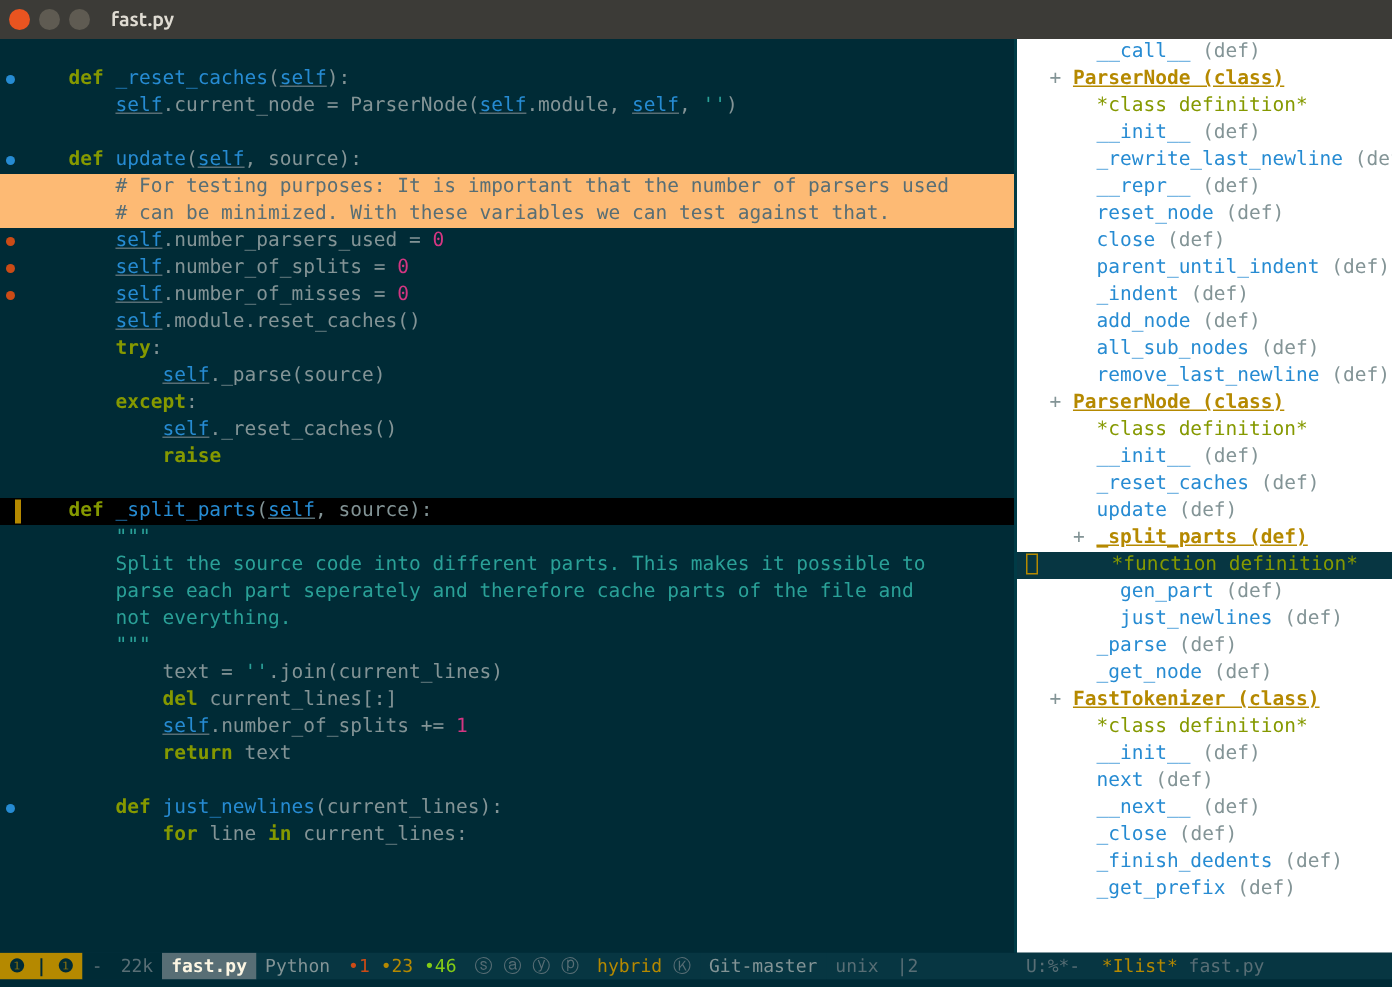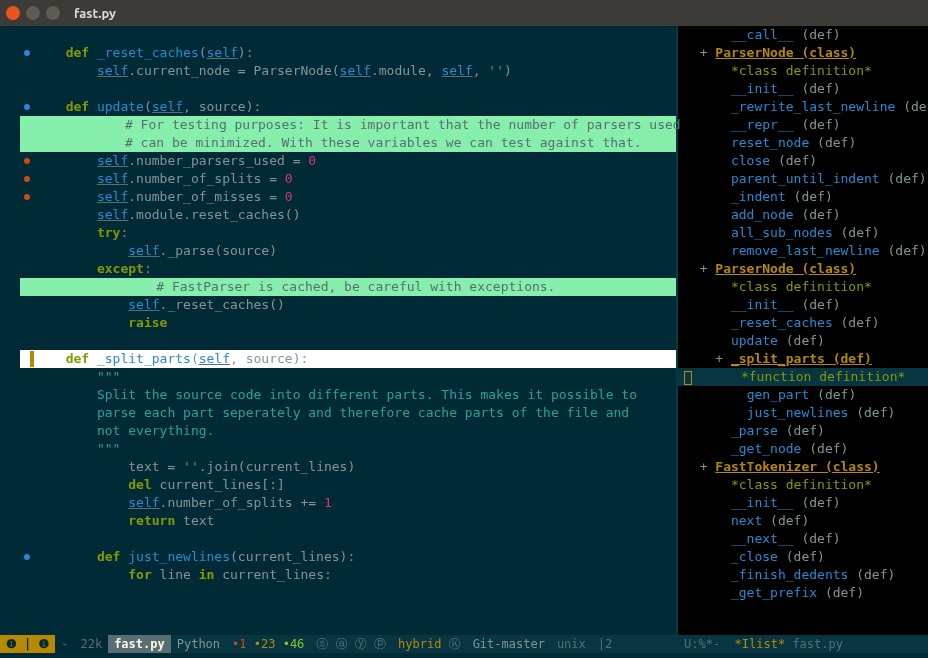--- a/index.html
+++ b/index.html
@@ -10,41 +10,41 @@
 .win-btns { display:flex; gap:6px; }
 .win-btn { width:14px; height:14px; border-radius:50%; display:flex; align-items:center; justify-content:center; }
 .win-close { background:#e95420; }
 .win-other { background:#5f5b52; }
 .title-text { color:#dfdbd2; font-weight:bold; font-size:13px; font-family:"Ubuntu",sans-serif; margin-left:6px; }
 
 
 .workspace { display:flex; height:609px; }
 .editor { width:676px; background:#002b36; position:relative; }
 .divider { width:2px; background:#003b46; }
-.outline { flex:1; background:#000000; overflow:hidden; }
+.outline { flex:1; background:#ffffff; overflow:hidden; }
 
 
-.line { display:flex; white-space:pre; height:18px; line-height:18px;margin-left:20px; }
+.line { display:flex; white-space:pre; height:18px; line-height:18px; }
 .gutter { width:30px; flex:none; text-align:left; padding-left:4px; color:#586e75; position:relative; }
 .dot { position:absolute; left:4px; top:6px; width:6px; height:6px; border-radius:50%; }
 .dot-blue { background:#268bd2; }
 .dot-orange { background:#cb4b16; }
 .bar-yellow { position:absolute; left:10px; top:1px; width:4px; height:16px; background:#b58900; }
 .code { flex:1; }
 
 
 .kw { color:#859900; font-weight:bold; }
 .fn { color:#268bd2; }
 .slf { color:#268bd2; text-decoration:underline; text-decoration-color:#586e75; }
 .base { color:#839496; }
 .str { color:#2aa198; }
 .cmt { color:#586e75; }
 .num { color:#d33682; }
-.hl-line { background:#ffffff; }
-.hl-cmt { background:#86efac;gap:28px; }
+.hl-line { background:#000000; }
+.hl-cmt { background:#fdba74; }
 
 
 .ol-line { white-space:pre; height:18px; line-height:18px; padding-left:6px; }
 .ol-base { color:#839496; }
 .ol-fn { color:#268bd2; }
 .ol-hdr { color:#b58900; font-weight:bold; text-decoration:underline; }
 .ol-plus { color:#839496; }
 .ol-star { color:#859900; }
 .ol-sel { background:#073642; }
 .ol-cursor { display:inline-block; width:8px; height:14px; border:1px solid #b58900; margin-right:2px; vertical-align:middle; }
@@ -85,21 +85,20 @@
       <div class="line"><div class="gutter"><div class="dot dot-blue"></div></div><div class="code">  <span class="kw">def</span> <span class="fn">update</span><span class="base">(</span><span class="slf">self</span><span class="base">, source):</span></div></div>
       <div class="line hl-cmt"><div class="gutter"></div><div class="code">      <span class="cmt"># For testing purposes: It is important that the number of parsers used</span></div></div>
       <div class="line hl-cmt"><div class="gutter"></div><div class="code">      <span class="cmt"># can be minimized. With these variables we can test against that.</span></div></div>
       <div class="line"><div class="gutter"><div class="dot dot-orange"></div></div><div class="code">      <span class="slf">self</span><span class="base">.number_parsers_used = </span><span class="num">0</span></div></div>
       <div class="line"><div class="gutter"><div class="dot dot-orange"></div></div><div class="code">      <span class="slf">self</span><span class="base">.number_of_splits = </span><span class="num">0</span></div></div>
       <div class="line"><div class="gutter"><div class="dot dot-orange"></div></div><div class="code">      <span class="slf">self</span><span class="base">.number_of_misses = </span><span class="num">0</span></div></div>
       <div class="line"><div class="gutter"></div><div class="code">      <span class="slf">self</span><span class="base">.module.reset_caches()</span></div></div>
       <div class="line"><div class="gutter"></div><div class="code">      <span class="kw">try</span><span class="base">:</span></div></div>
       <div class="line"><div class="gutter"></div><div class="code">          <span class="slf">self</span><span class="base">._parse(source)</span></div></div>
       <div class="line"><div class="gutter"></div><div class="code">      <span class="kw">except</span><span class="base">:</span></div></div>
-      <div class="line hl-cmt"><div class="gutter"></div><div class="code">          <span class="cmt"># FastParser is cached, be careful with exceptions.</span></div></div>
       <div class="line"><div class="gutter"></div><div class="code">          <span class="slf">self</span><span class="base">._reset_caches()</span></div></div>
       <div class="line"><div class="gutter"></div><div class="code">          <span class="kw">raise</span></div></div>
       <div class="line"><div class="gutter"></div><div class="code">&nbsp;</div></div>
       <div class="line hl-line"><div class="gutter"><div class="bar-yellow"></div></div><div class="code">  <span class="kw">def</span> <span class="fn">_split_parts</span><span class="base">(</span><span class="slf">self</span><span class="base">, source):</span></div></div>
       <div class="line"><div class="gutter"></div><div class="code">      <span class="str">"""</span></div></div>
       <div class="line"><div class="gutter"></div><div class="code"><span class="str">      Split the source code into different parts. This makes it possible to</span></div></div>
       <div class="line"><div class="gutter"></div><div class="code"><span class="str">      parse each part seperately and therefore cache parts of the file and</span></div></div>
       <div class="line"><div class="gutter"></div><div class="code"><span class="str">      not everything.</span></div></div>
       <div class="line"><div class="gutter"></div><div class="code"><span class="str">      """</span></div></div>
       <div class="line"><div class="gutter"></div><div class="code">          <span class="base">text = </span><span class="str">''</span><span class="base">.join(current_lines)</span></div></div>

